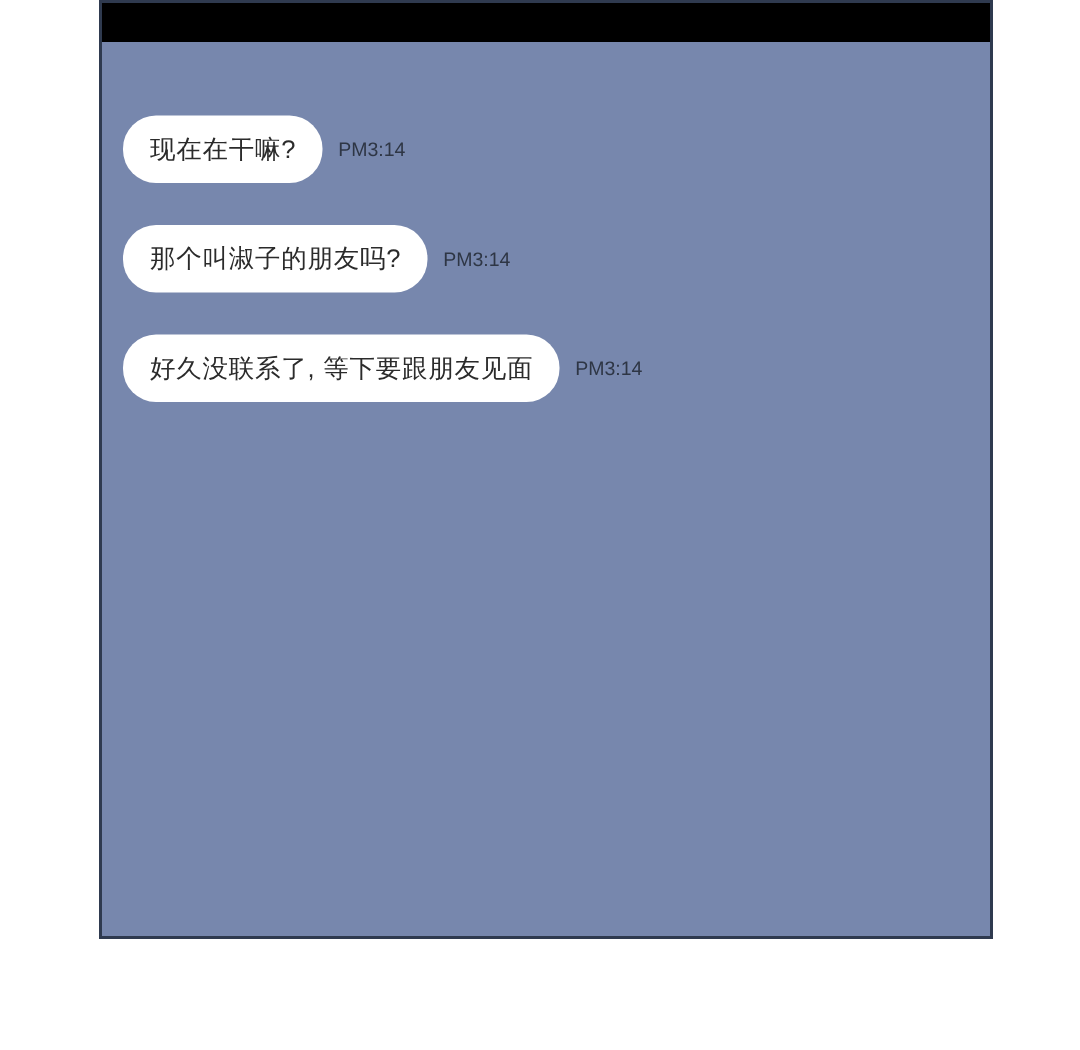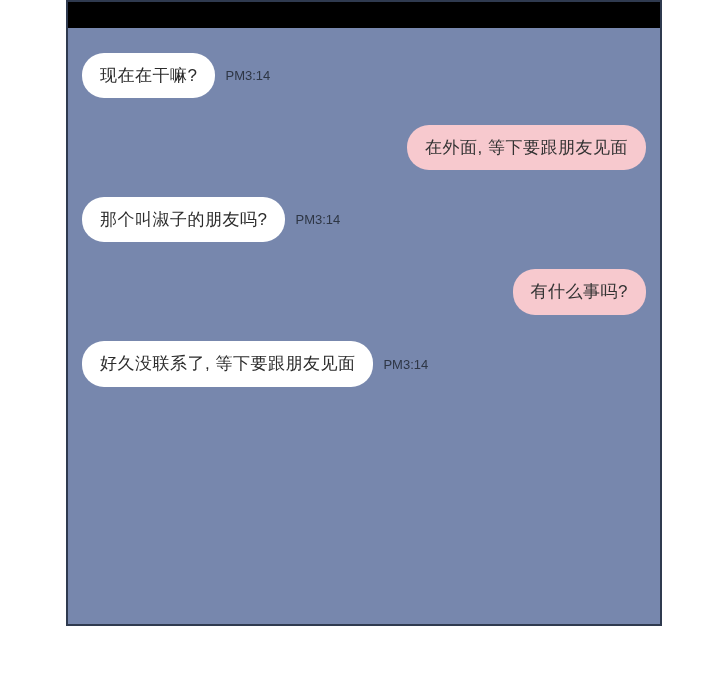--- a/index.html
+++ b/index.html
@@ -43,21 +43,21 @@
     text-align: center;
     overflow: hidden;
     box-sizing: border-box;
   }
   .messages {
     position: absolute;
     left: 0;
     top: 26px;
     right: 0;
     bottom: 0;
-    padding: 24px 14px 14px 14px;
+    padding: 48px 14px 14px 14px;
     box-sizing: border-box;
     text-align: right;
   }
   .row {
     display: flex;
     align-items: center;
     margin-bottom: 26px;
   }
   .row.left {
     justify-content: flex-start;
@@ -99,35 +99,27 @@
 <div class="screen">
   <div class="chat-window">
     <div class="titlebar"></div>
     <div class="messages">
 
       <div class="row left">
         <div class="bubble incoming">现在在干嘛?</div>
         <div class="time">PM3:14</div>
       </div>
 
-      <div class="row right">
-        <div class="time"></div>
-        <div class="bubble outgoing">在外面, 等下要跟朋友见面</div>
-      </div>
 
       <div class="row left">
         <div class="bubble incoming">那个叫淑子的朋友吗?</div>
         <div class="time">PM3:14</div>
       </div>
 
 
-      <div class="row right">
-        <div class="time"></div>
-        <div class="bubble outgoing">有什么事吗?</div>
-      </div>
 
       <div class="row left">
         <div class="bubble incoming">好久没联系了, 等下要跟朋友见面</div>
         <div class="time">PM3:14</div>
       </div>
 
 
       <div class="spacer-bottom"></div>
     </div>
   </div>

